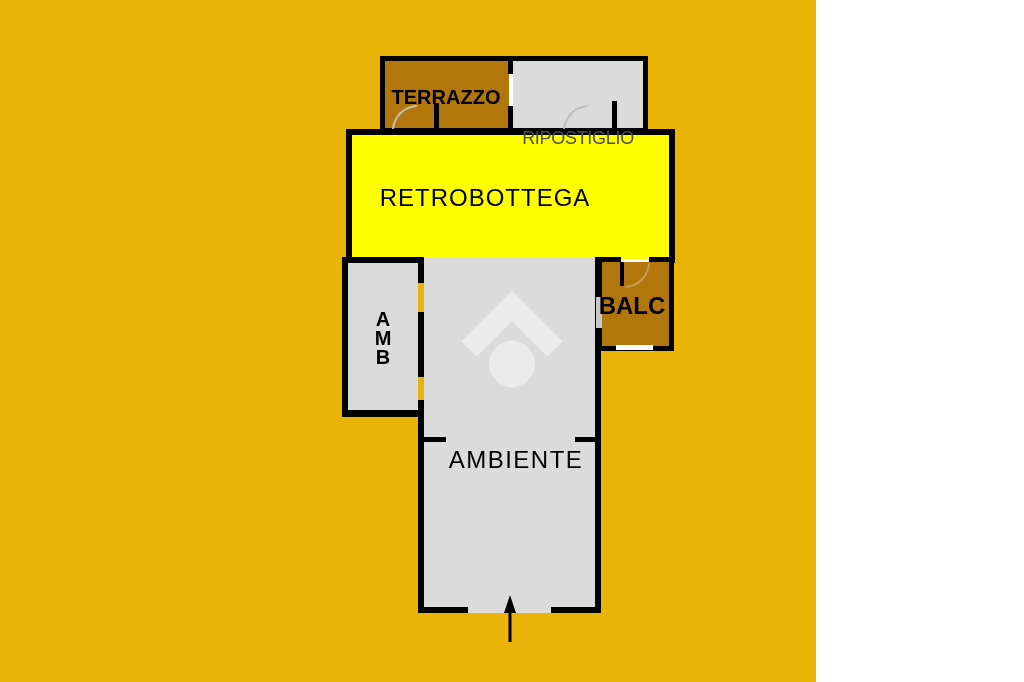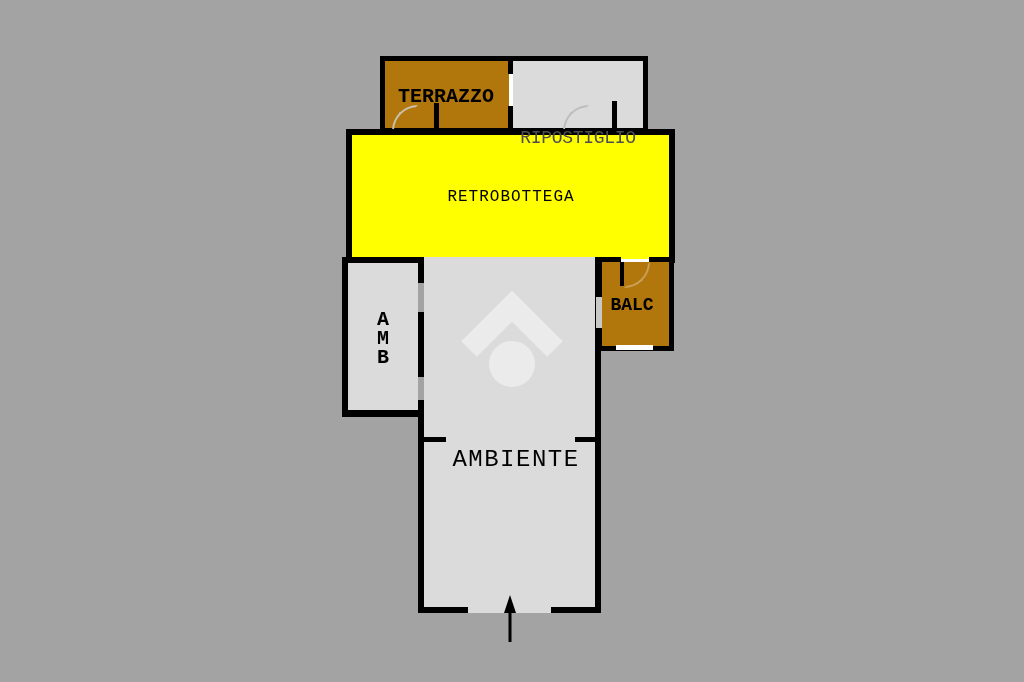--- a/index.html
+++ b/index.html
@@ -1,33 +1,33 @@
 <!DOCTYPE html>
 <html><head>
 <meta charset="utf-8">
 <style>
   html,body{margin:0;padding:0;background:#fff;}
   #stage{
-    position:relative;width:1024px;height:682px;background:#a3a3a3;overflow:hidden;
-    font-family:Liberation Mono, monospace;
+    position:relative;width:816px;height:682px;background:#eab308;overflow:hidden;
+    font-family:Liberation Sans, sans-serif;
   }
   .wall{position:absolute;background:#000000;}
   .fill{position:absolute;}
   .frame{position:absolute;box-sizing:border-box;border:6px solid #000000;background:transparent;}
   .arc{position:absolute;box-sizing:border-box;border:2px solid transparent;background:transparent;}
   .lbl{
     position:absolute;transform:translate(-50%,-50%);
     white-space:nowrap;color:#000000;line-height:1.1;
   }
   #lbl-terrazzo{left:446px;top:97px;font-size:20px;font-weight:700;}
   #lbl-ripostiglio{left:578px;top:95px;font-size:18px;color:#4D4D4D;letter-spacing:-0.3px;margin-top:44px;}
-  #lbl-retrobottega{left:511px;top:198px;font-size:16px;letter-spacing:1px;}
+  #lbl-retrobottega{left:485px;top:198px;font-size:24px;letter-spacing:1px;}
   #lbl-amb{left:383px;top:338px;font-size:20px;font-weight:700;line-height:19px;text-align:center;}
   #lbl-amb span{display:block;}
-  #lbl-balc{left:632px;top:306px;font-size:18px;font-weight:700;}
+  #lbl-balc{left:632px;top:306px;font-size:24px;font-weight:700;}
   #lbl-ambiente{left:516px;top:460px;font-size:24px;letter-spacing:1.5px;}
   svg{position:absolute;left:0;top:0;pointer-events:none;}
 </style>
 </head>
 <body>
 
 <div id="stage">
 
   <div class="fill" style="left:384px;top:60px;width:125px;height:72px;background:#B1760C;"></div>
   <div class="fill" style="left:509px;top:60px;width:4px;height:72px;background:#FFFFFF;"></div>

